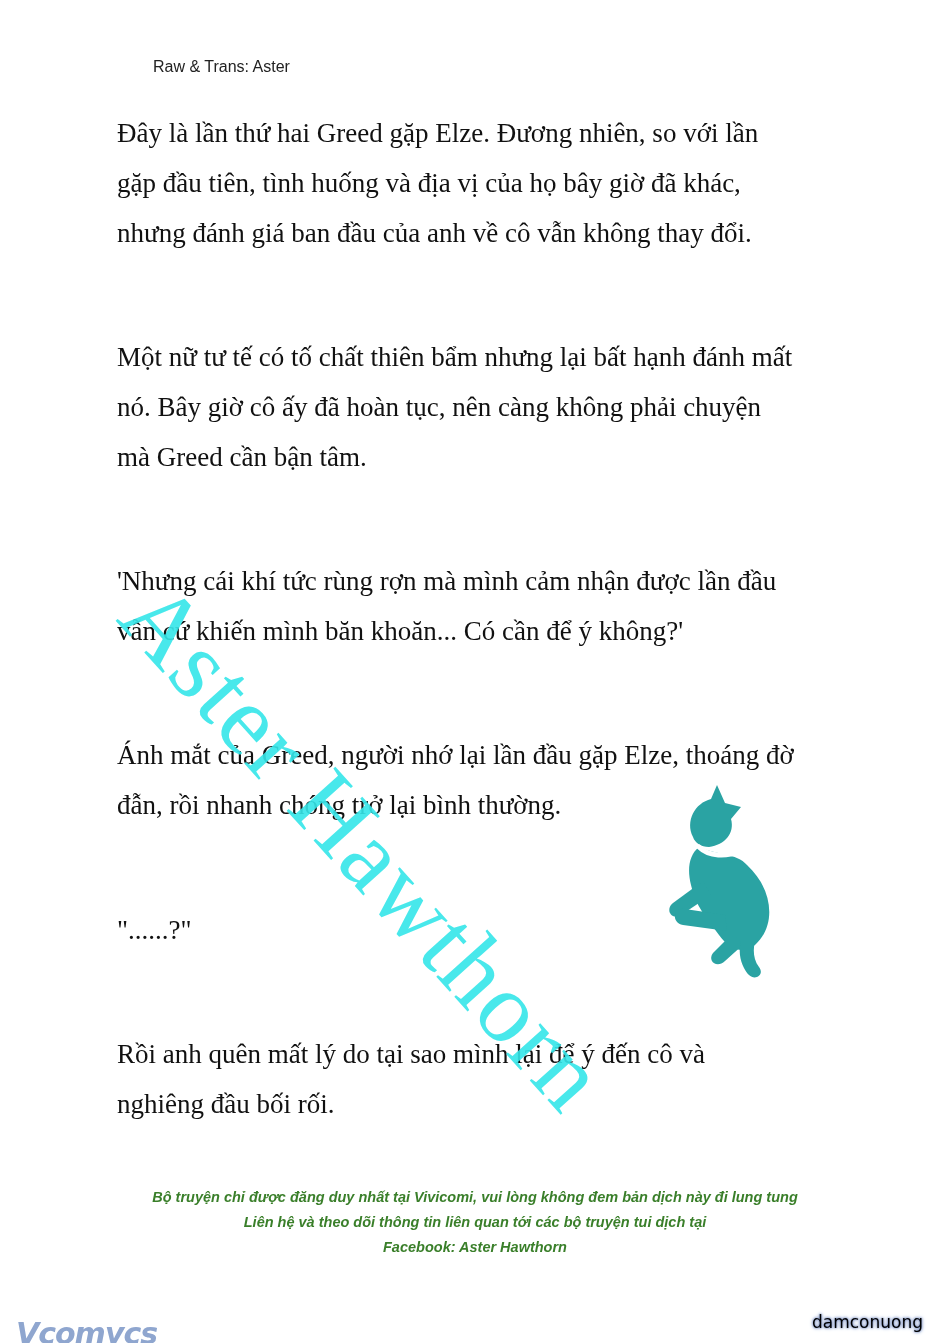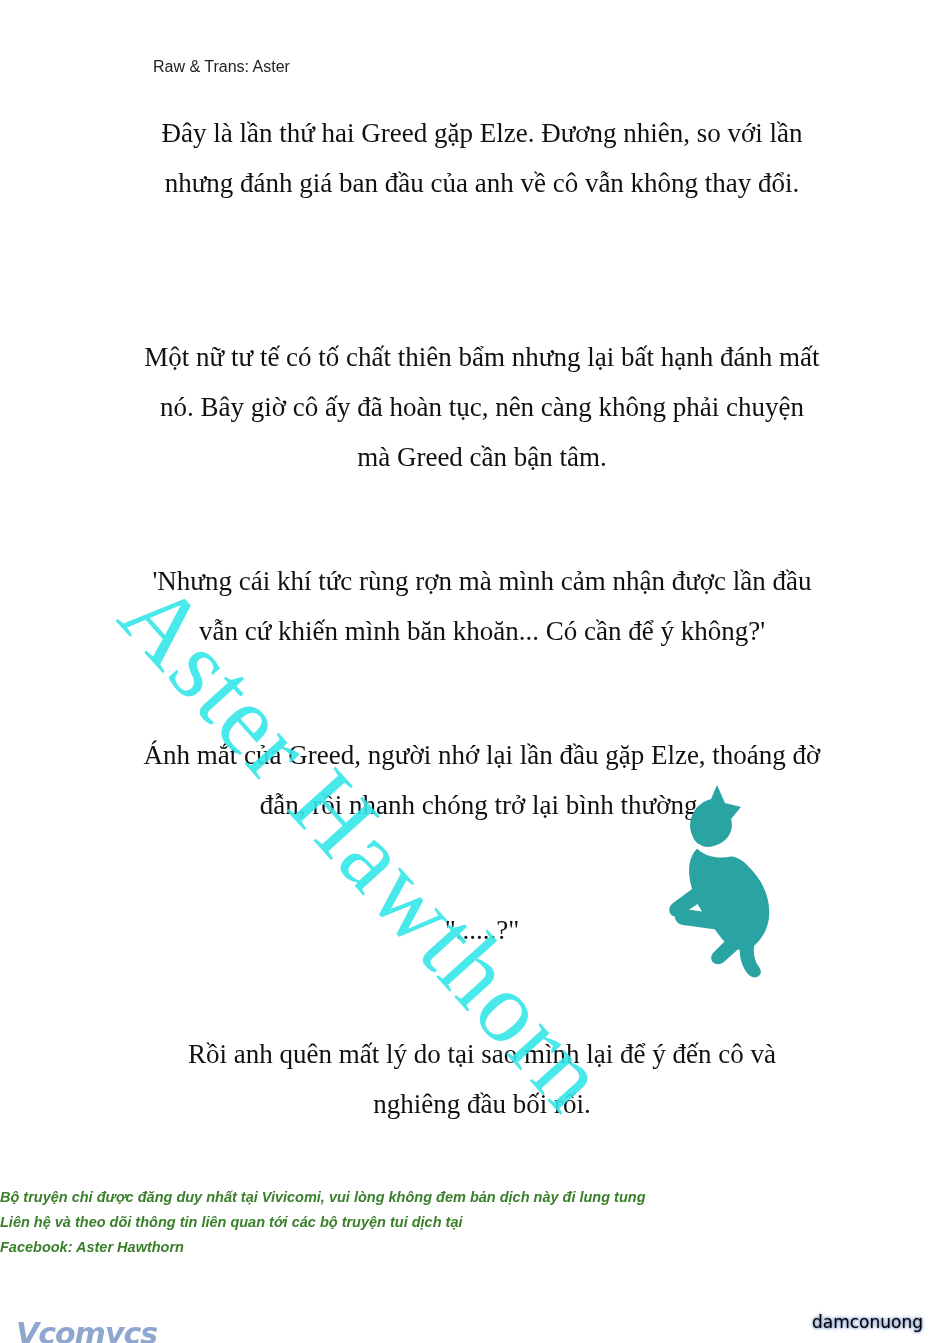--- a/index.html
+++ b/index.html
@@ -6,25 +6,24 @@
   body { width: 950px; height: 1343px; position: relative; overflow: hidden; }
   .page { position: absolute; inset: 0; background: #fff; }
   .header-credit {
     position: absolute; left: 117px; top: 58px;
     font-family: "Liberation Sans", sans-serif; font-size: 16px; color: #222; margin-left: 36px;
   }
   .body-text {
     position: absolute; left: 117px; width: 730px;
     font-family: "Liberation Serif", serif; font-size: 27px; color: #111;
     line-height: 50px;
-    text-align: center;
   }
   .body-text p { margin: 0; white-space: nowrap; }
   .footer-notice {
-    position: absolute; left: 0; right: 0; top: 1185px; 
+    position: absolute; left: 0; right: 0; top: 1185px; text-align: center;
     font-family: "Liberation Sans", sans-serif; font-style: italic; font-weight: bold;
     font-size: 14.5px; color: #3a7f2a; line-height: 25px;
   }
   .footer-notice div { margin: 0; }
   .watermark-text {
     position: absolute; left: 140px; top: 540px;
     font-family: "Liberation Serif", serif; font-size: 100px; color: #35e6e9;
     transform: rotate(48deg); transform-origin: left center;
     white-space: nowrap; opacity: 0.9; letter-spacing: 2px;
     pointer-events: none;
@@ -43,20 +42,21 @@
 </style>
 </head>
 <body>
 
 <div class="page">
 
   <div class="header-credit">Raw &amp; Trans: Aster</div>
 
   <div class="body-text" style="top:108px">
     <p>Đây là lần thứ hai Greed gặp Elze. Đương nhiên, so với lần</p>
+    <p>gặp đầu tiên, tình huống và địa vị của họ bây giờ đã khác,</p>
     <p>nhưng đánh giá ban đầu của anh về cô vẫn không thay đổi.</p>
   </div>
 
   <div class="body-text" style="top:332px">
     <p>Một nữ tư tế có tố chất thiên bẩm nhưng lại bất hạnh đánh mất</p>
     <p>nó. Bây giờ cô ấy đã hoàn tục, nên càng không phải chuyện</p>
     <p>mà Greed cần bận tâm.</p>
   </div>
 
   <div class="body-text" style="top:556px">

